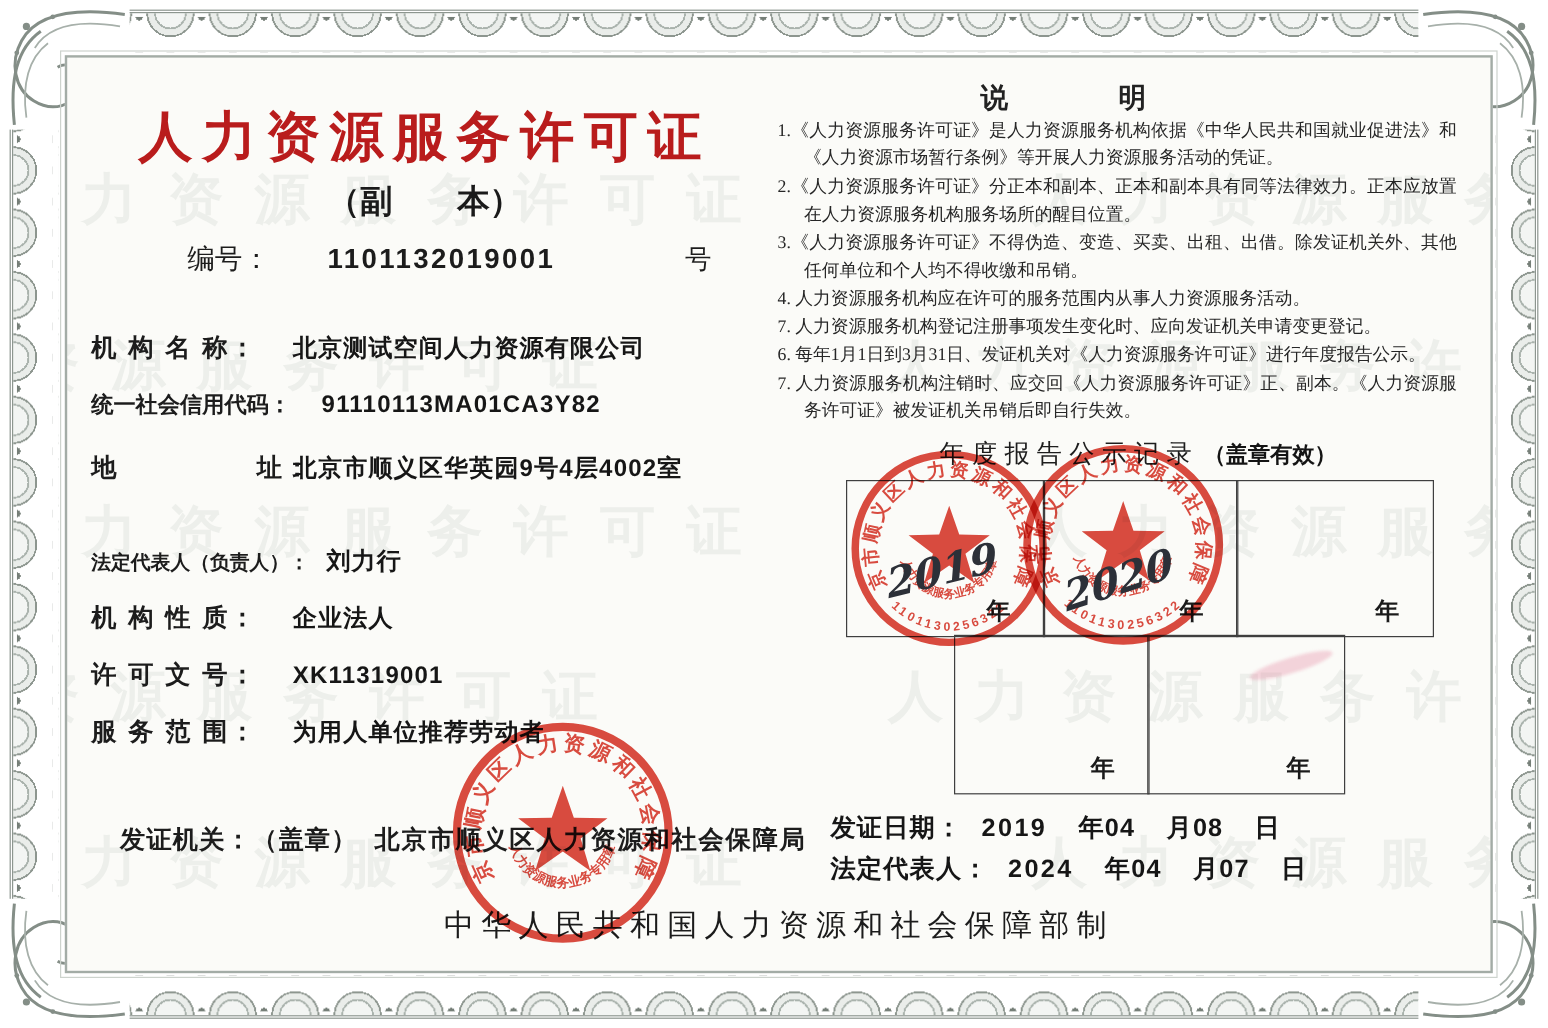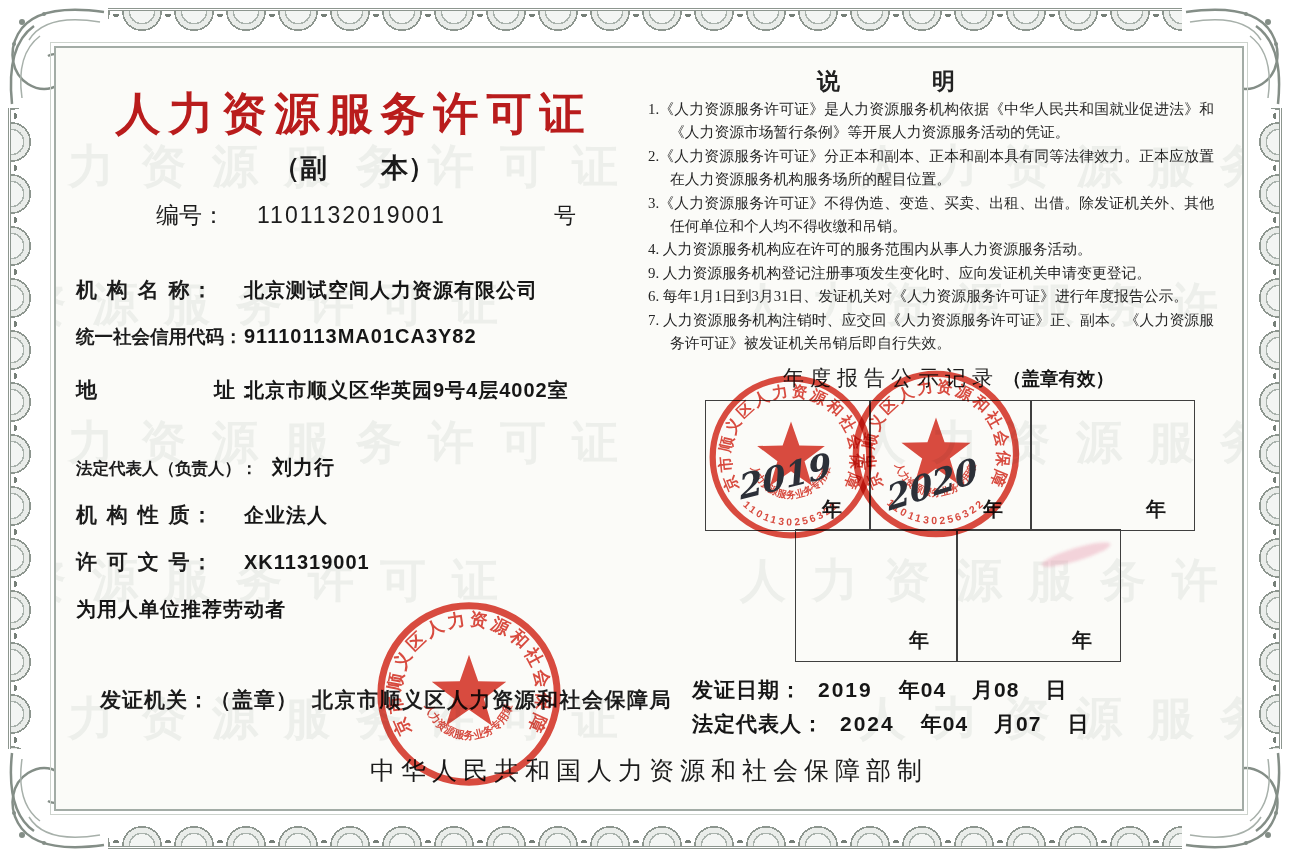--- a/index.html
+++ b/index.html
@@ -41,21 +41,21 @@
          overflow:hidden;}
   .wm-row{position:absolute;white-space:nowrap;font-weight:700;font-size:46px;letter-spacing:26px;
           color:rgba(120,134,126,0.10);pointer-events:none;}
   
   .title{position:absolute;left:20px;top:36px;width:556px;text-align:center;
          font-family:"Liberation Serif",serif;font-weight:700;font-size:45px;letter-spacing:8px;color:#b91c1c;}
   .copytype{position:absolute;left:20px;top:102px;width:556px;text-align:center;
             font-family:"Liberation Serif",serif;font-weight:600;font-size:27px;color:#1a1a1a;}
   .serial-row{position:absolute;left:100px;top:152px;display:flex;align-items:baseline;
               font-family:"Liberation Serif",serif;font-size:23px;}
-  .serial-num{margin-left:32px;font-family:"Liberation Sans",sans-serif;font-weight:400;font-size:23px;letter-spacing:2px;}
+  .serial-num{margin-left:48px;font-family:"Liberation Sans",sans-serif;font-weight:700;font-size:23px;letter-spacing:2px;}
   .serial-suffix{margin-left:108px;font-size:22px;}
   .frow{position:absolute;left:20px;display:flex;align-items:baseline;white-space:nowrap;}
   .flabel{font-weight:700;font-size:21px;letter-spacing:2px;width:168px;flex-shrink:0;}
   .flabel.long{font-size:18.5px;letter-spacing:0;}
   .flabel.xlong{font-size:16.5px;letter-spacing:0;width:196px;}
   .fvalue{font-weight:700;font-size:20px;letter-spacing:1px;color:#161616;}
   .issuer-row{position:absolute;left:14px;top:638px;display:flex;align-items:center;white-space:nowrap;margin-left:30px;}
   .issuer-label{font-weight:700;font-size:21px;letter-spacing:1px;}
   .issuer-value{margin-left:14px;font-weight:700;font-size:21px;letter-spacing:1.5px;}
   
@@ -172,56 +172,57 @@
     <div class="serial-row">
       <span>编号：</span>
       <span class="serial-num">1101132019001</span>
       <span class="serial-suffix">号</span>
     </div>
 
     <div class="frow" style="top:228px;">
       <span class="flabel">机 构 名 称：</span>
       <span class="fvalue">北京测试空间人力资源有限公司</span>
     </div>
-    <div class="frow" style="top:276px;">
+    <div class="frow" style="top:276px;gap:24px;">
       <span class="flabel long">统一社会信用代码：</span>
       <span class="fvalue">91110113MA01CA3Y82</span>
     </div>
     <div class="frow" style="top:328px;">
       <span class="flabel">地　　　　　址：</span>
       <span class="fvalue">北京市顺义区华英园9号4层4002室</span>
     </div>
     <div class="frow" style="top:406px;">
       <span class="flabel xlong">法定代表人（负责人）：</span>
       <span class="fvalue">刘力行</span>
     </div>
     <div class="frow" style="top:453px;">
       <span class="flabel">机 构 性 质：</span>
       <span class="fvalue">企业法人</span>
     </div>
     <div class="frow" style="top:500px;">
       <span class="flabel">许 可 文 号：</span>
       <span class="fvalue">XK11319001</span>
     </div>
     <div class="frow" style="top:548px;">
+      <span class="flabel">服 务 范 围：</span>
       <span class="fvalue">为用人单位推荐劳动者</span>
     </div>
 
     <div class="issuer-row">
       <span class="issuer-label">发证机关：（盖章）</span>
       <span class="issuer-value">北京市顺义区人力资源和社会保障局</span>
     </div>
 
     <div class="instr-title">说　　　　明</div>
     <ol class="instr-list">
       <li>1.《人力资源服务许可证》是人力资源服务机构依据《中华人民共和国就业促进法》和《人力资源市场暂行条例》等开展人力资源服务活动的凭证。</li>
       <li>2.《人力资源服务许可证》分正本和副本、正本和副本具有同等法律效力。正本应放置在人力资源服务机构服务场所的醒目位置。</li>
       <li>3.《人力资源服务许可证》不得伪造、变造、买卖、出租、出借。除发证机关外、其他任何单位和个人均不得收缴和吊销。</li>
       <li>4. 人力资源服务机构应在许可的服务范围内从事人力资源服务活动。</li>
-      <li>9. 人力资源服务机构登记注册事项发生变化时、应向发证机关申请变更登记。</li>
+      <li>7. 人力资源服务机构登记注册事项发生变化时、应向发证机关申请变更登记。</li>
       <li>6. 每年1月1日到3月31日、发证机关对《人力资源服务许可证》进行年度报告公示。</li>
       <li>7. 人力资源服务机构注销时、应交回《人力资源服务许可证》正、副本。《人力资源服务许可证》被发证机关吊销后即自行失效。</li>
     </ol>
 
     <div class="annual-heading">
       <span class="annual-title">年度报告公示记录</span><span class="annual-note">（盖章有效）</span>
     </div>
 
     <div class="tcell" style="left:649px;top:352px;width:164px;height:129px;">
       <span class="year-unit">年</span>

